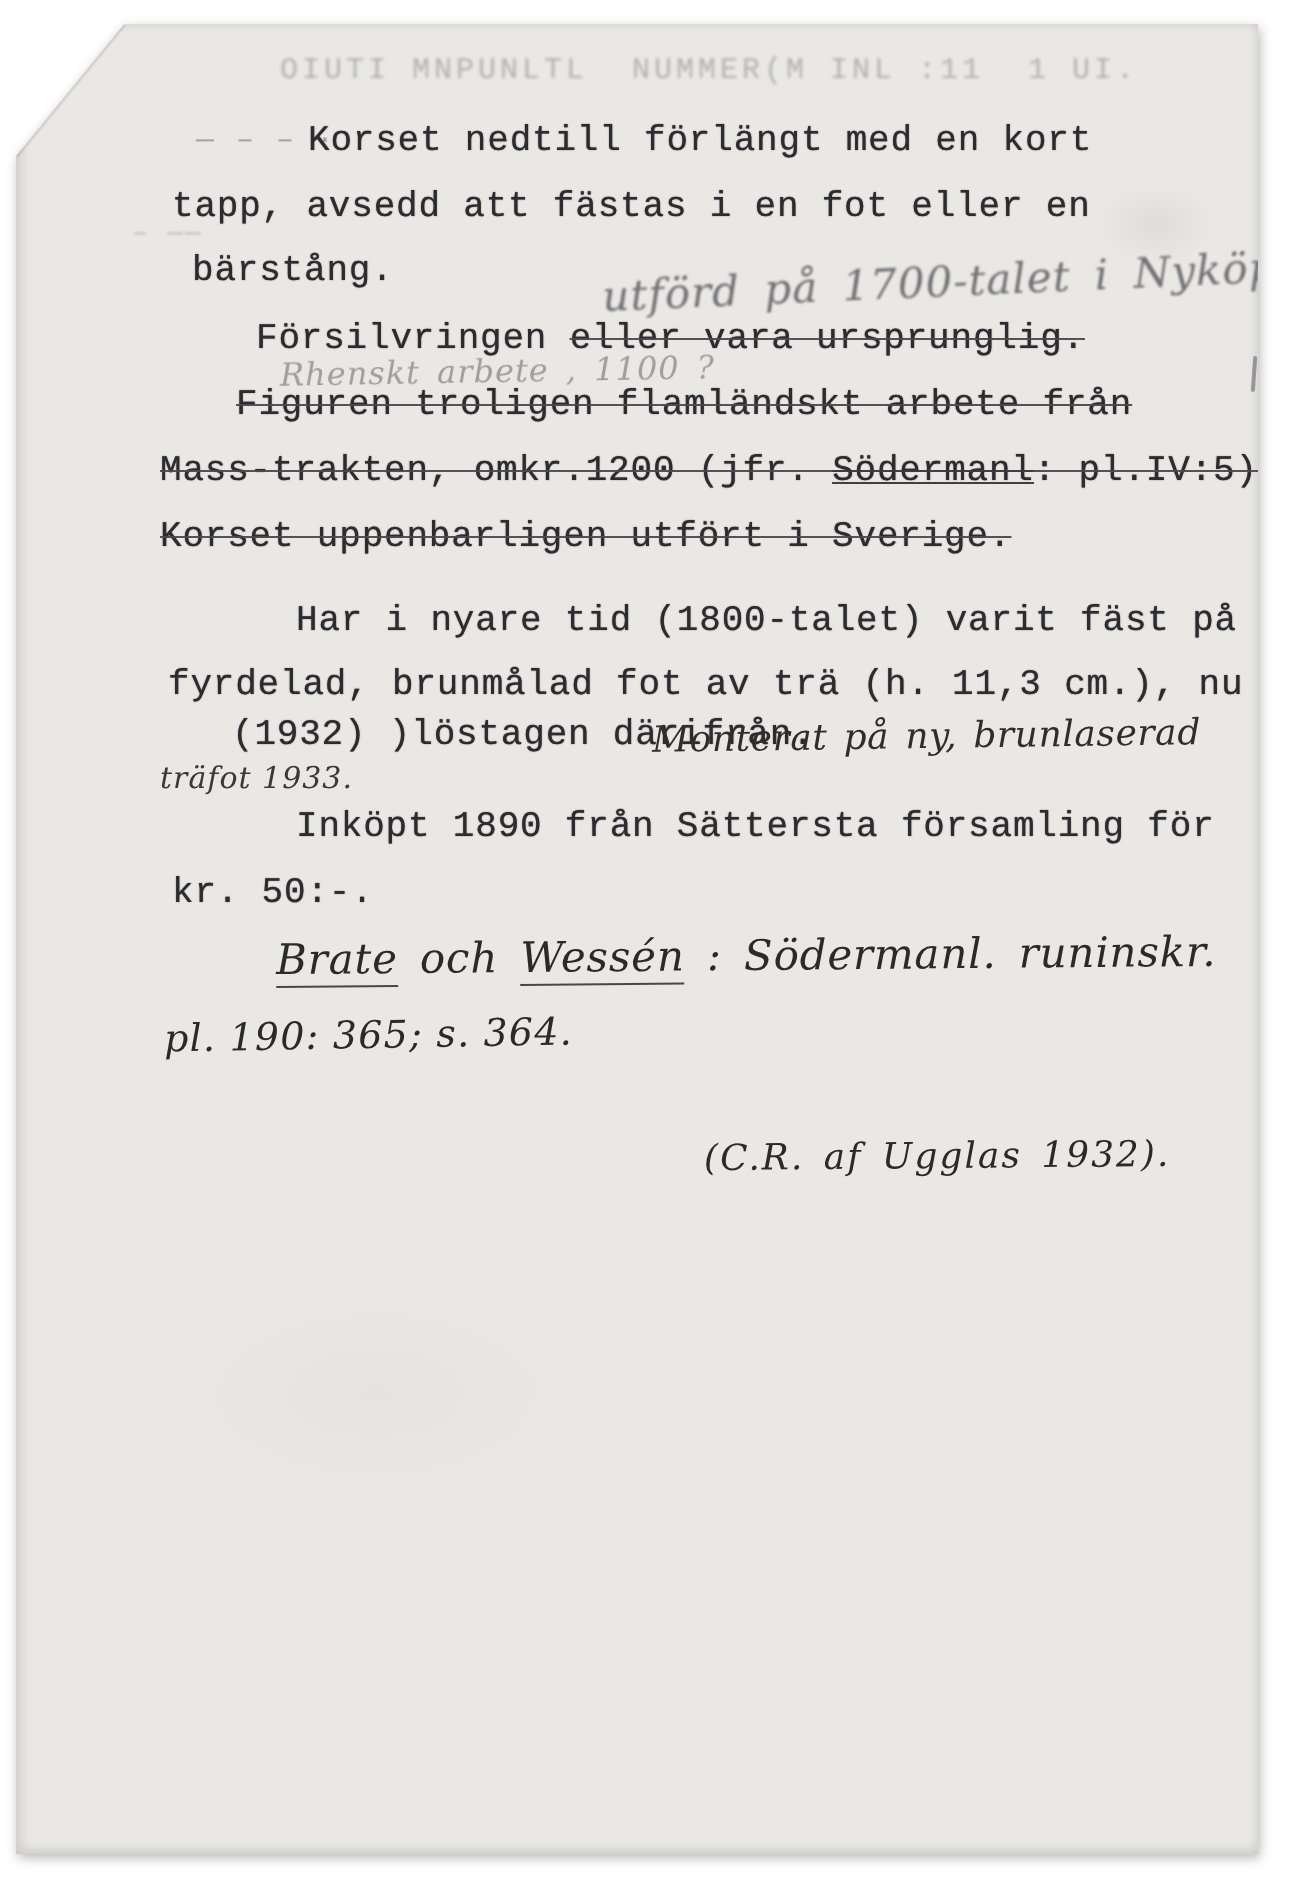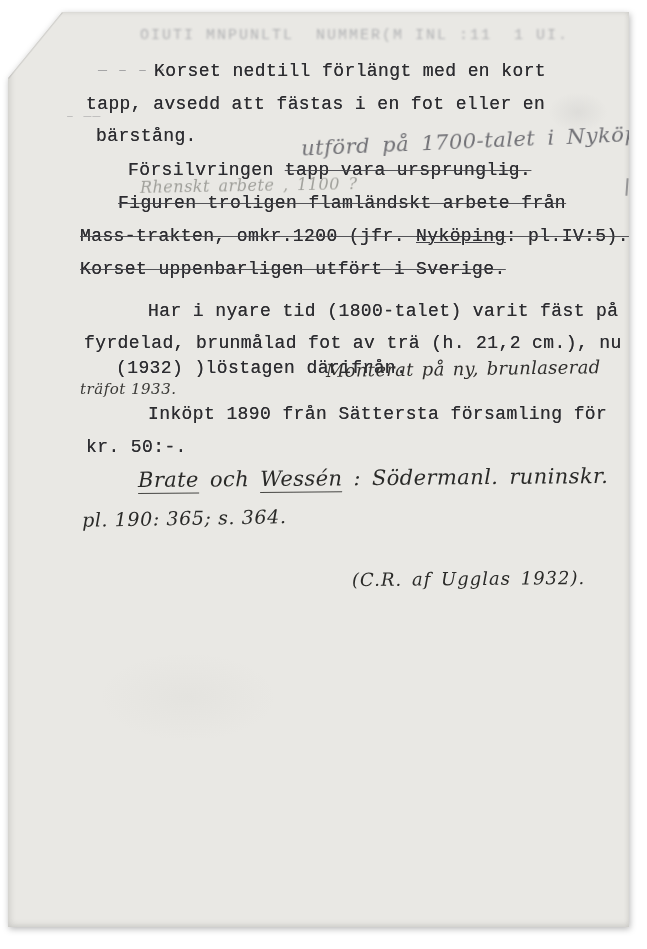--- a/index.html
+++ b/index.html
@@ -138,27 +138,27 @@
     <div class="offset-text">OIUTI MNPUNLTL  NUMMER(M INL :11  1 UI.</div>
 
     <div class="lead-marks">— – – ·</div>
     <div class="margin-marks">– ——</div>
     <div class="right-tick"></div>
 
     <div class="tl pos-l1">Korset nedtill förlängt med en kort</div>
     <div class="tl pos-l2">tapp, avsedd att fästas i en fot eller en</div>
     <div class="tl pos-l3">bärstång.</div>
 
-    <div class="tl pos-l4"><span>Försilvringen </span><span class="struck">tapp vara ursprunglig.</span></div>
+    <div class="tl pos-l4"><span>Försilvringen </span><span class="struck">eller vara ursprunglig.</span></div>
     <div class="tl pos-l5 struck">Figuren troligen flamländskt arbete från</div>
-    <div class="tl pos-l6"><span class="struck">Mass-trakten, omkr.1200 (jfr. </span><span class="struck-u">Nyköping</span><span class="struck">: pl.IV:5).</span></div>
+    <div class="tl pos-l6"><span class="struck">Mass-trakten, omkr.1200 (jfr. </span><span class="struck-u">Södermanl</span><span class="struck">: pl.IV:5).</span></div>
     <div class="tl pos-l7 struck">Korset uppenbarligen utfört i Sverige.</div>
 
     <div class="tl pos-l8">Har i nyare tid (1800-talet) varit fäst på en</div>
-    <div class="tl pos-l9">fyrdelad, brunmålad fot av trä (h. 21,2 cm.), nu</div>
+    <div class="tl pos-l9">fyrdelad, brunmålad fot av trä (h. 11,3 cm.), nu</div>
     <div class="tl pos-l10">(1932) )löstagen därifrån.</div>
 
     <div class="tl pos-l12">Inköpt 1890 från Sättersta församling för</div>
     <div class="tl pos-l13">kr. 50:-.</div>
 
     <div class="hw hw-pencil-top">utförd på 1700-talet i Nyköping i</div>
     <div class="hw hw-pencil-mid">Rhenskt arbete , 1100 ?</div>
     <div class="hw hw-ink-mounted">Monterat på ny, brunlaserad</div>
     <div class="hw hw-ink-mounted2">träfot 1933.</div>
 

